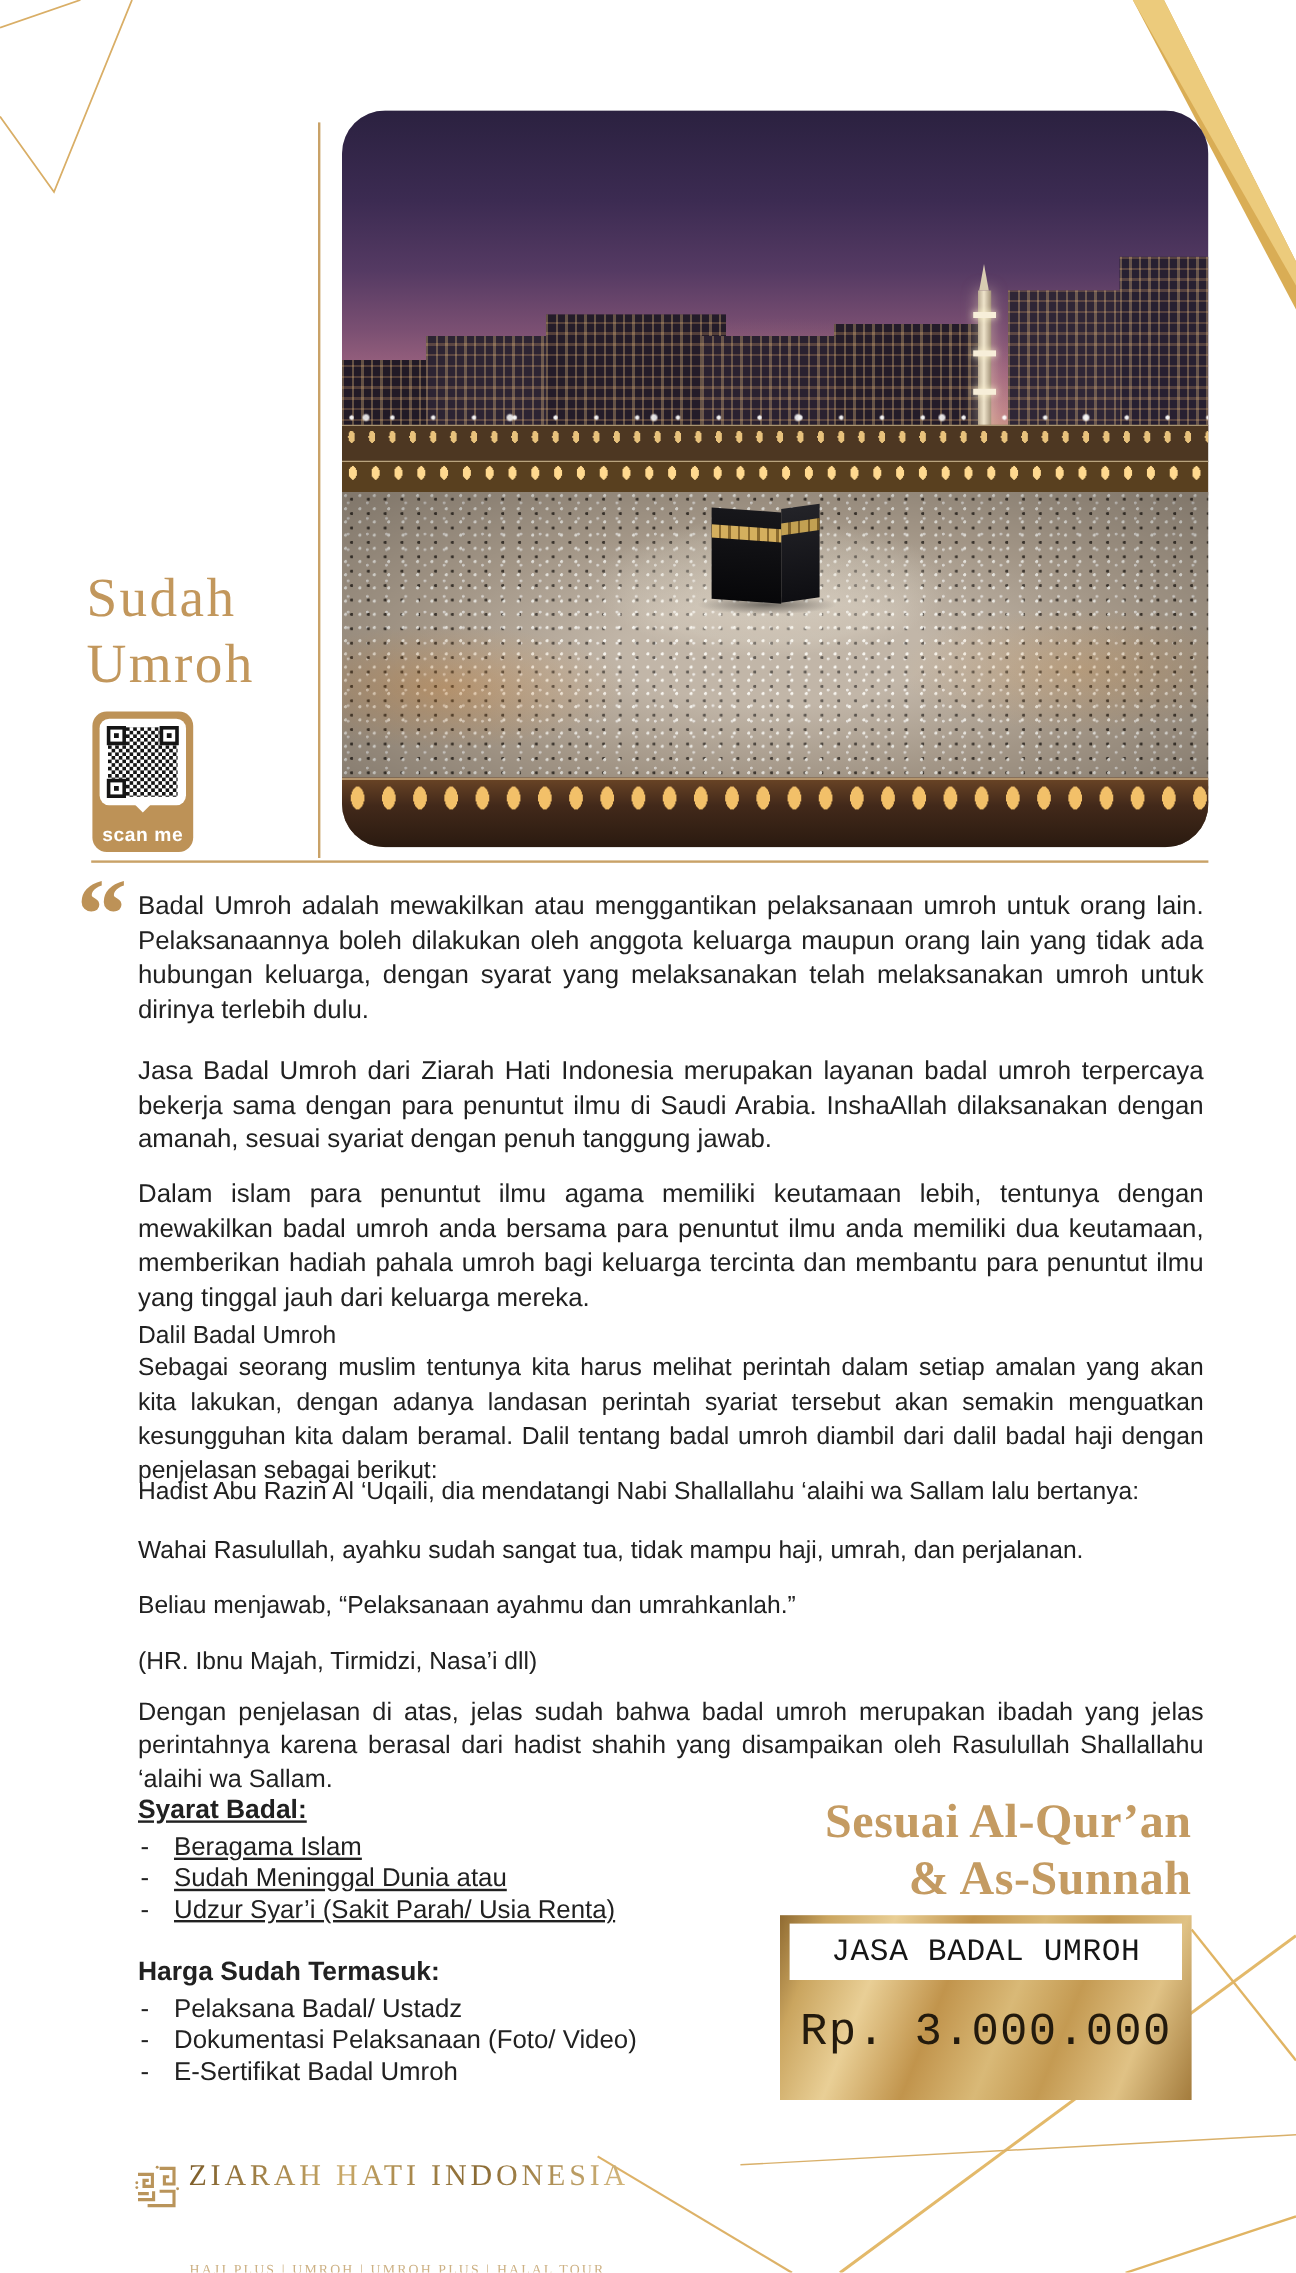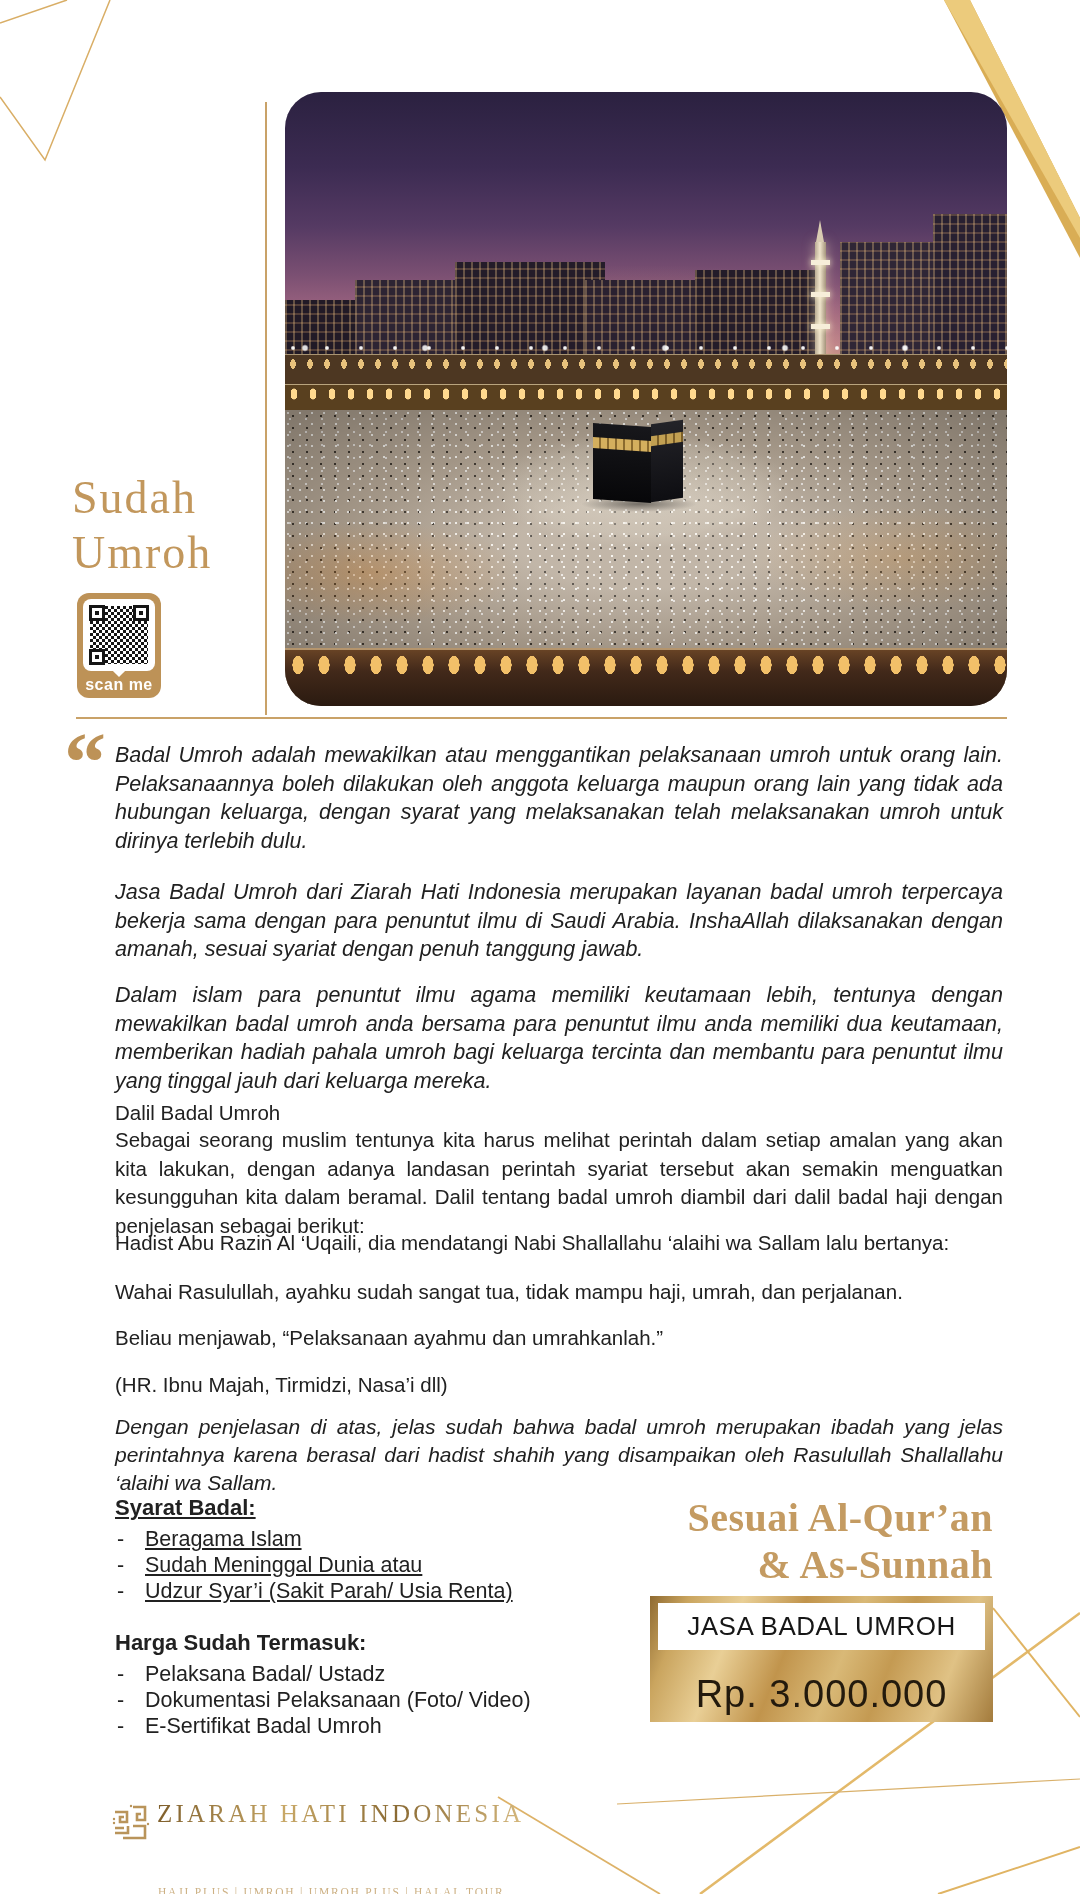--- a/index.html
+++ b/index.html
@@ -9,21 +9,21 @@
 
   
   .deco-svg{position:absolute;left:0;top:0;width:1080px;height:1894px;z-index:1;pointer-events:none;}
 
   .vline{left:265px;top:102px;width:2px;height:613px;background:#c9a268;z-index:2;}
   .hdivider{left:76px;top:717px;width:931px;height:2px;background:#c9a268;z-index:2;}
 
   
   .title{left:72px;top:470px;z-index:3;font-family:"Liberation Serif",serif;
          font-size:46px;line-height:55px;color:#c2975c;letter-spacing:2px;}
-  .qr-frame{left:77px;top:593px;width:84px;height:105px;background:#bd9257;border-radius:12px;z-index:3;}
+  .qr-frame{left:77px;top:593px;width:84px;height:117px;background:#bd9257;border-radius:12px;z-index:3;}
   .qr-white{position:absolute;left:6px;top:6px;width:72px;height:72px;background:#fff;border-radius:8px;}
   .qr-notch{position:absolute;left:31px;bottom:-4px;width:10px;height:10px;background:#fff;transform:rotate(45deg);}
   .qr-pattern{position:absolute;left:7px;top:7px;width:58px;height:58px;
       background:repeating-conic-gradient(#151515 0% 25%, #ffffff 0% 50%) 0 0/6px 6px;}
   .finder{position:absolute;width:16px;height:16px;border:3px solid #151515;background:#fff;box-sizing:border-box;}
   .finder::after{content:"";position:absolute;left:3px;top:3px;width:4px;height:4px;background:#151515;}
   .qr-label{position:absolute;left:0;right:0;bottom:4px;text-align:center;color:#fff;
             font-weight:bold;font-size:16px;letter-spacing:.5px;}
 
   
@@ -78,37 +78,37 @@
   .kaaba-shadow{left:296px;top:404px;width:116px;height:16px;border-radius:50%;
        background:radial-gradient(closest-side,rgba(0,0,0,.45),transparent);}
   .tier-front{left:0;right:0;bottom:0;height:58px;
        background-image:radial-gradient(10px 17px at 13px 17px,#f2c069 55%,rgba(0,0,0,0) 56%),
                         linear-gradient(180deg,#6b4526 0,#42291a 40%,#2a1a10 100%);
        background-size:26px 58px,auto;box-shadow:inset 0 2px 0 rgba(255,230,180,.5);}
 
   
   .quote{left:64px;top:733px;z-index:3;font-family:"Liberation Serif",serif;font-size:84px;
          line-height:60px;height:62px;overflow:hidden;color:#bd9257;font-weight:bold;}
-  .para{left:115px;width:888px;z-index:3;font-size:21.5px;line-height:28.5px;text-align:justify;font-style:italic;}
+  .para{left:115px;width:888px;z-index:3;font-size:21.5px;line-height:28.5px;text-align:justify;}
   .para-sm{left:115px;width:888px;z-index:3;font-size:20.5px;line-height:28.5px;}
   .just{text-align:justify;}
 
   
   .listblock{left:115px;width:470px;z-index:3;}
   .listblock h3{margin:0 0 4px;font-size:22px;line-height:28px;font-weight:bold;}
   .listblock ul{margin:0;padding:0;list-style:none;}
   .listblock li{position:relative;padding-left:30px;font-size:21.5px;line-height:26px;}
   .listblock .dash{position:absolute;left:2px;top:0;}
 
   
   .offer-tagline{left:560px;top:1494px;width:433px;text-align:right;z-index:3;
        font-family:"Liberation Serif",serif;font-weight:bold;color:#c49b62;
        font-size:40px;line-height:47px;letter-spacing:.5px;}
-  .price-box{left:650px;top:1596px;width:343px;height:126px;z-index:2;
-       background:linear-gradient(112deg,#8f6a31 0%,#caa55f 10%,#e9cf96 24%,#c1944c 40%,#d9b977 55%,#c49a52 68%,#e0c285 84%,#a37b3c 100%);}
+  .price-box{left:650px;top:1596px;width:343px;height:154px;z-index:2;
+       background:linear-gradient(112deg,#8f6a31 0%,#caa55f 10%,#e9cf96 24%,#c1944c 40%,#d9b977 55%,#c49a52 68%,#e0c285 84%,#a37b3c 100%);font-family:Liberation Mono, monospace;}
   .price-band{position:absolute;left:8px;top:7px;right:8px;height:47px;background:#fff;}
   .price-band .lbl{display:block;text-align:center;line-height:47px;font-size:26px;color:#161616;letter-spacing:.5px;}
   .price-val{position:absolute;left:0;right:0;top:54px;bottom:0;text-align:center;
        font-size:38px;color:#231a0d;line-height:88px;letter-spacing:1px;}
 
   
   .footer-logo{left:112px;top:1804px;z-index:3;}
   .brand{left:157px;top:1800px;z-index:3;font-family:"Liberation Serif",serif;font-weight:500;
        font-size:25px;letter-spacing:3.2px;
        background:linear-gradient(100deg,#7d5d2a 0%,#c8a867 35%,#8a6a33 65%,#d6b97e 100%);

